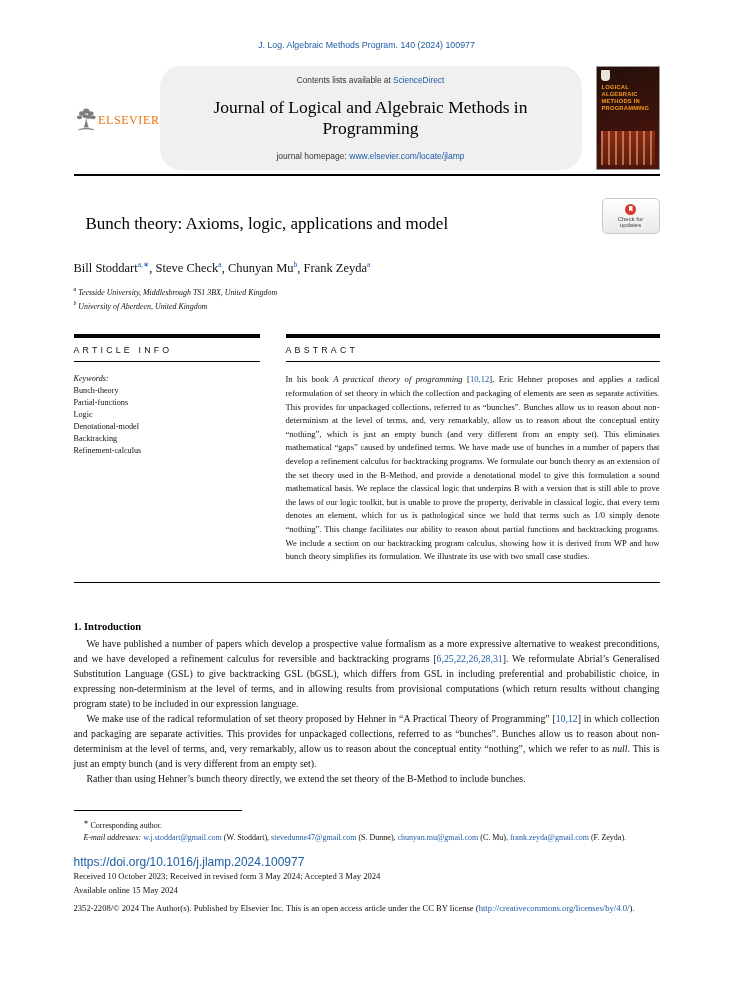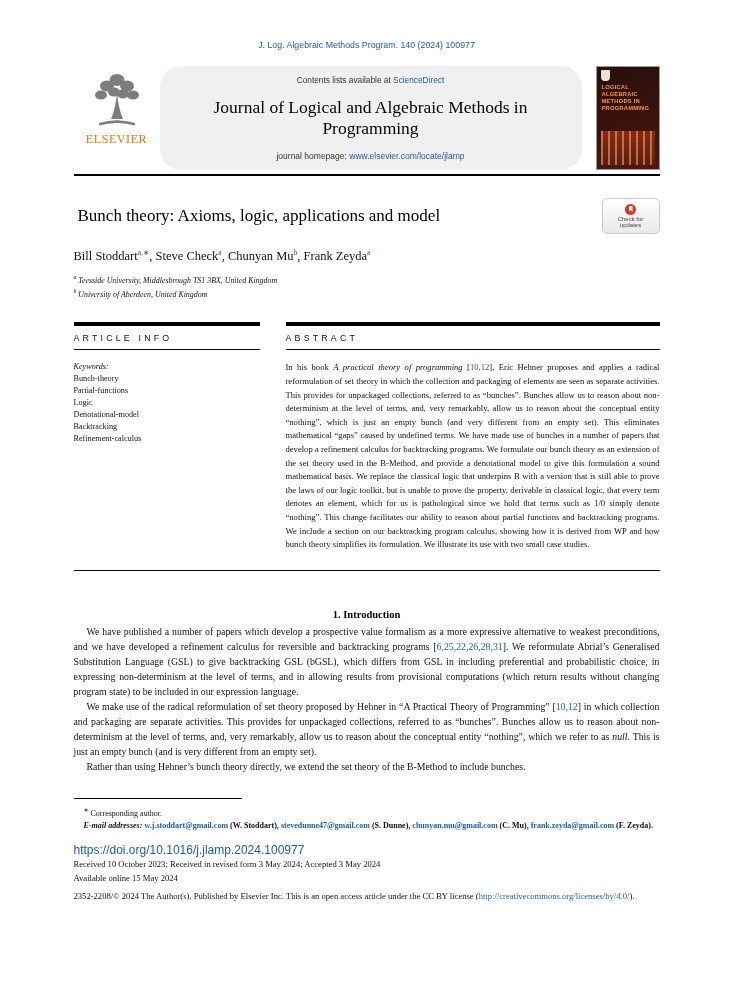--- a/index.html
+++ b/index.html
@@ -3,64 +3,64 @@
 <meta charset="utf-8">
 <style>
   html,body{margin:0;padding:0;background:#fff;}
   .page{position:relative;width:696px;height:1000px;margin:0 auto;background:#fff;overflow:hidden;color:#111;}
   .link{color:var(--link,#1d5da6);}
   .em{font-style:italic;}
 
   .cite-line{padding-top:40px;text-align:center;font-family:"Liberation Sans",sans-serif;font-size:8.8px;color:var(--link,#1d5da6);}
 
   .banner{display:flex;align-items:stretch;margin:16px 55px 0 55px;height:104px;}
-  .logo-col{width:86px;flex:0 0 auto;display:flex;flex-direction:column;align-items:center;padding-top:2px;}
+  .logo-col{width:86px;flex:0 0 auto;display:flex;flex-direction:row;align-items:center;padding-top:2px;}
   .elsevier-word{font-family:"Liberation Serif",serif;font-size:12px;letter-spacing:.6px;color:var(--elsevier-orange,#e8730c);margin-top:2px;}
   .banner-box{flex:1;background:var(--banner-bg,#f0f0f0);display:flex;flex-direction:column;justify-content:space-between;padding:9px 8px;text-align:center;box-sizing:border-box;border-radius:21px;}
   .contents-line{font-family:"Liberation Sans",sans-serif;font-size:8.3px;color:#333;}
   .banner-title{font-family:"Liberation Serif",serif;font-size:17.5px;line-height:21px;color:#000;width:372px;margin:0 auto;}
   .homepage-line{font-family:"Liberation Sans",sans-serif;font-size:8.5px;color:#333;}
   .cover{width:64px;flex:0 0 auto;margin-left:14px;position:relative;background:linear-gradient(160deg,#241008 0%,#3c120c 55%,#54170e 100%);border:1px solid #999;box-sizing:border-box;}
   .cover-shield{position:absolute;top:3px;left:4px;width:9px;height:11px;background:#e8e4da;border-radius:1px 1px 4px 4px;}
   .cover-title{position:absolute;top:17px;left:5px;right:2px;font-family:"Liberation Sans",sans-serif;font-weight:bold;font-size:5.8px;line-height:7px;color:var(--cover-accent,#f59a23);letter-spacing:.2px;}
   .cover-image{position:absolute;bottom:4px;left:4px;right:4px;height:34px;background:repeating-linear-gradient(90deg,rgba(255,190,140,.5) 0 2px,rgba(120,30,15,0) 2px 7px),linear-gradient(180deg,#8a2a12,#5f1c0c);}
 
   .rule-thick{margin:4px 55px 0;border-top:2px solid #000;}
 
   .title-row{display:flex;justify-content:space-between;align-items:flex-start;margin:26px 55px 0;}
-  .article-title{margin:4px;font-family:"Liberation Serif",serif;font-weight:400;font-size:17px;color:#000;}
+  .article-title{margin:12px;font-family:"Liberation Serif",serif;font-weight:400;font-size:17px;color:#000;}
   .crossmark{width:56px;height:34px;border:1px solid #c9c9c9;border-radius:5px;background:linear-gradient(#fff,#e9e9e9);display:flex;flex-direction:column;align-items:center;justify-content:center;gap:1px;flex:0 0 auto;margin-top:-4px;cursor:pointer;}
   .cm-icon{width:11px;height:11px;border-radius:50%;background:var(--badge-red,#d9372a);position:relative;}
   .cm-icon::after{content:"";position:absolute;left:3.5px;top:2px;width:4px;height:6.5px;background:#fff;clip-path:polygon(0 0,100% 0,100% 100%,50% 68%,0 100%);}
   .cm-text{font-family:"Liberation Sans",sans-serif;font-size:6px;line-height:6.5px;color:#444;text-align:center;}
 
   .authors{margin:14px 55px 0;font-family:"Liberation Serif",serif;font-size:12.5px;color:#111;}
   .authors sup{font-size:7.5px;}
   .affils{margin:8px 55px 0;font-family:"Liberation Serif",serif;font-style:italic;font-size:7.9px;line-height:11.5px;color:#111;}
   .affils sup{font-size:5.5px;}
 
   .meta-block{display:flex;gap:26px;margin:22px 55px 0;border-bottom:1px solid #000;padding-bottom:18px;}
   .info-col{width:186px;flex:0 0 auto;}
   .abs-col{flex:1;min-width:0;}
   .col-heading{border-top:4px solid #000000;border-bottom:1px solid #000;padding:7px 0 6px;font-family:"Liberation Sans",sans-serif;font-size:8.8px;letter-spacing:3.2px;color:#111;}
   .col-body{padding-top:11px;}
   .kw-label,.kw{font-family:"Liberation Serif",serif;font-size:8.2px;line-height:12px;color:#111;}
   .kw-label{font-style:italic;}
   .abs-text{font-family:"Liberation Serif",serif;font-size:8.6px;line-height:13.6px;text-align:justify;color:#111;}
 
-  .section-heading{margin:38px 55px 0;font-family:"Liberation Serif",serif;font-size:10.5px;font-weight:bold;color:#000;text-align:center;}
+  .section-heading{margin:38px 55px 0;font-family:"Liberation Serif",serif;font-size:10.5px;font-weight:bold;color:#000;}
   .body-p{margin:0 55px;font-family:"Liberation Serif",serif;font-size:9.8px;line-height:15px;text-align:justify;text-indent:13px;color:#111;}
   .body-p.first{margin-top:4px;}
 
   .footnote-block{margin:24px 55px 0;}
   .fn-rule{width:168px;border-top:1px solid #000;margin-bottom:6px;}
   .fn-line{font-family:"Liberation Serif",serif;font-size:8px;line-height:11.5px;color:#111;}
   .fn-corresponding{text-indent:10px;}
   .fn-corresponding sup{font-size:6px;}
-  .fn-emails{text-indent:10px;margin-top:1px;font-weight:bold;}
+  .fn-emails{text-indent:10px;margin-top:1px;}
 
   .imprint{margin:12px 55px 0;}
   .doi-line{font-family:Liberation Sans, sans-serif;font-size:12px;line-height:14px;}
   .imp-line{font-family:Liberation Serif, serif;font-size:8.6px;line-height:14px;color:#111;}
   .license{text-align:justify;margin-top:4px;}
 </style>
 </head>
 <body>
 
 <div class="page">

